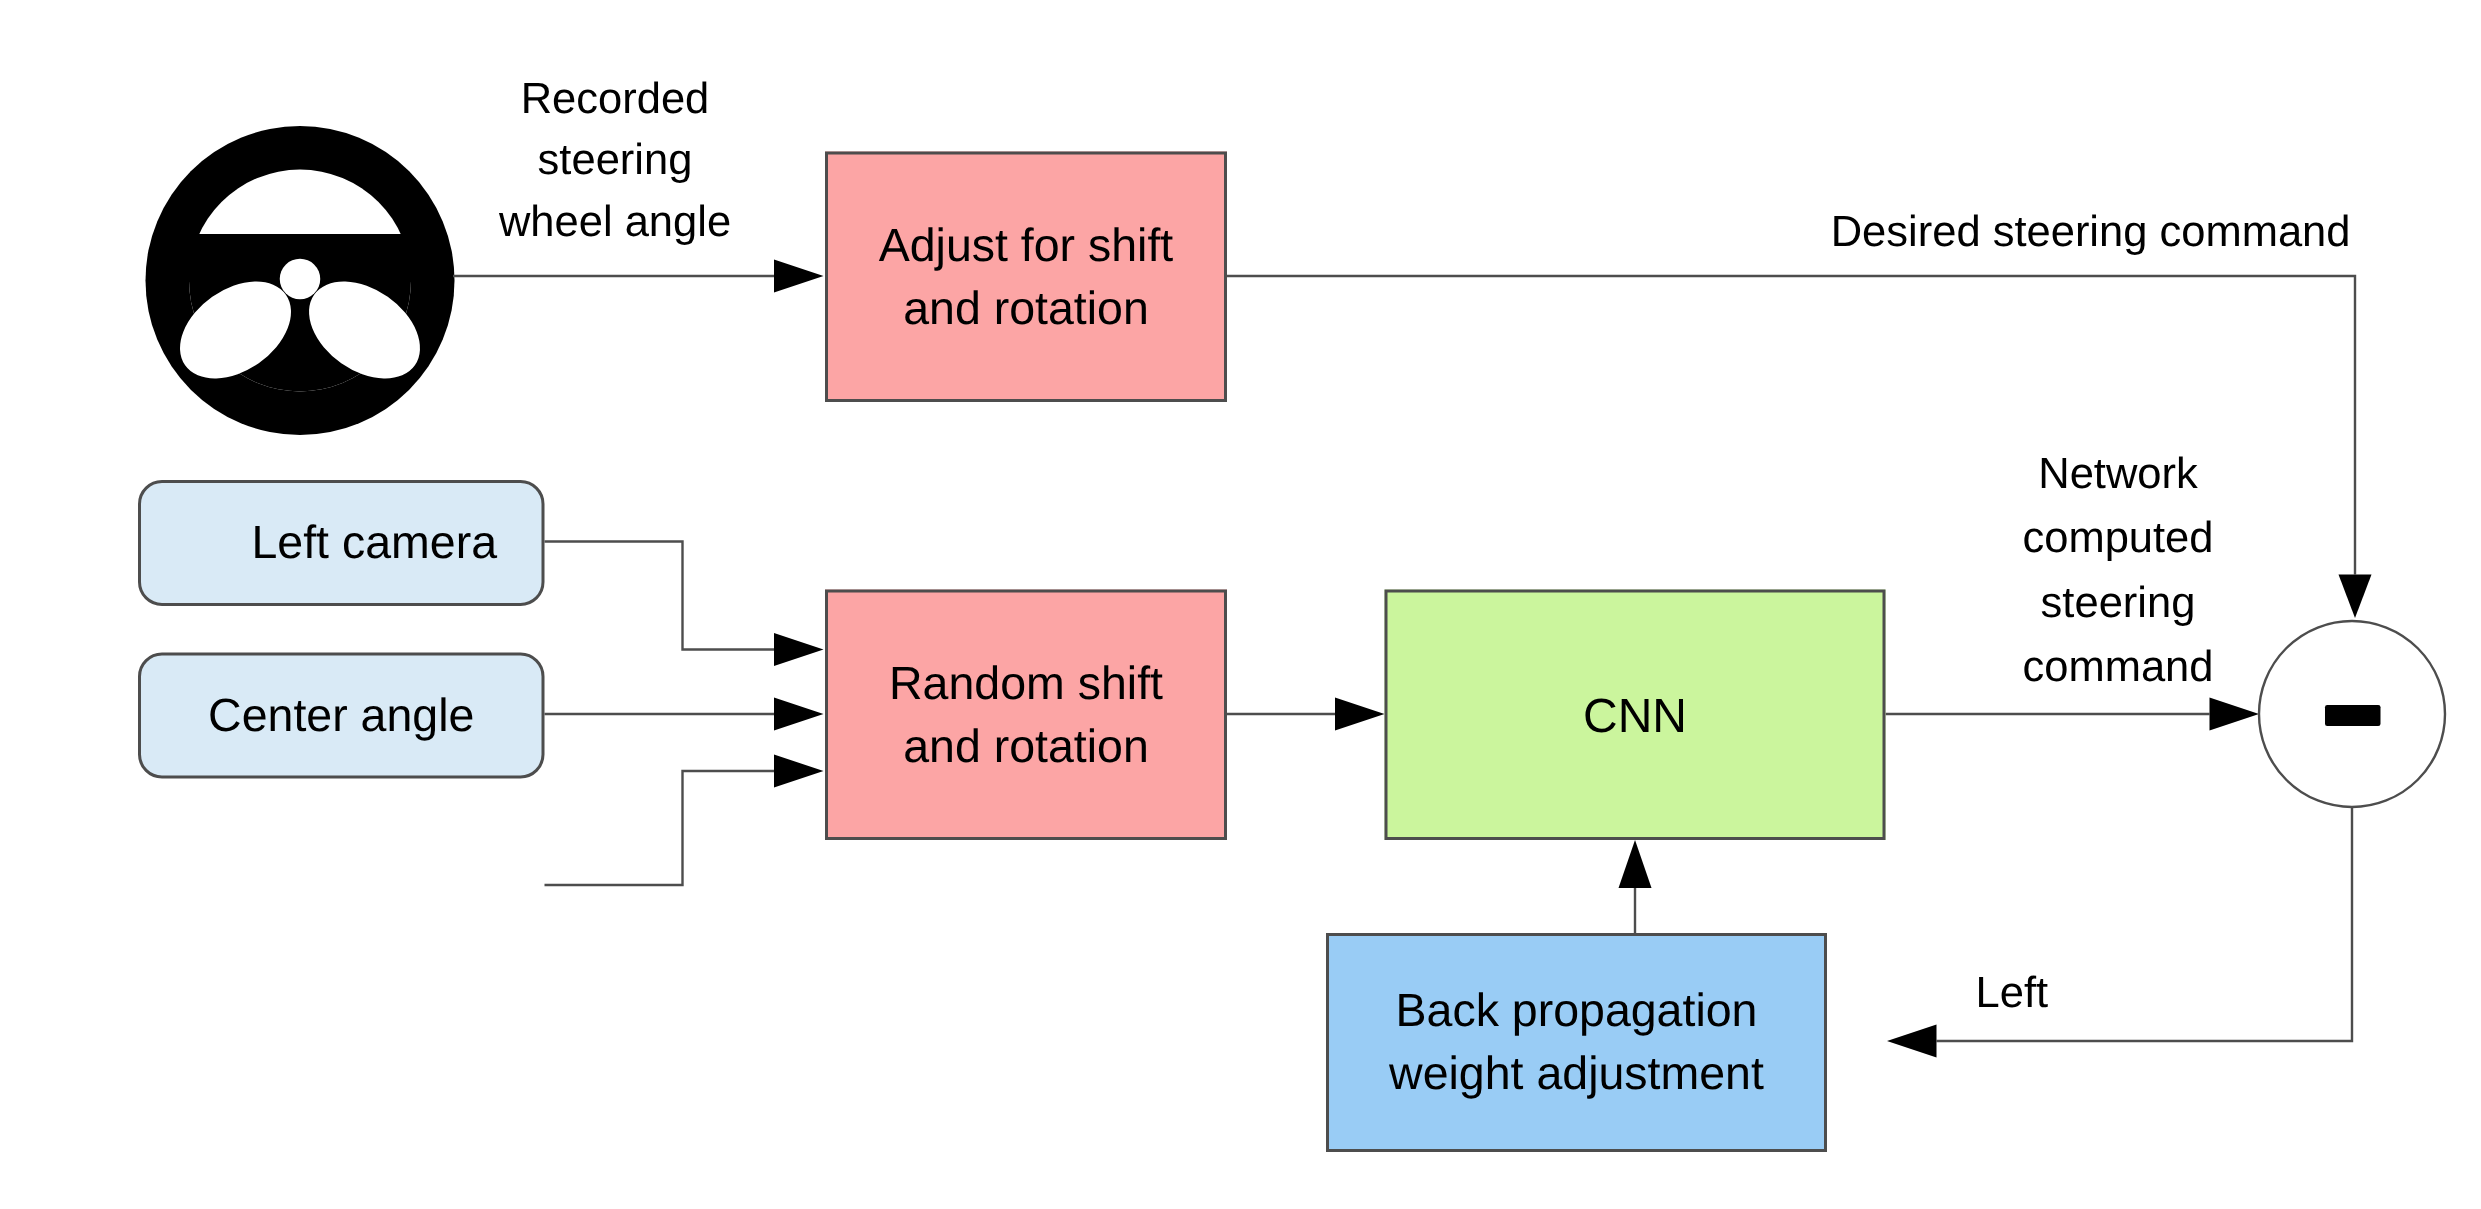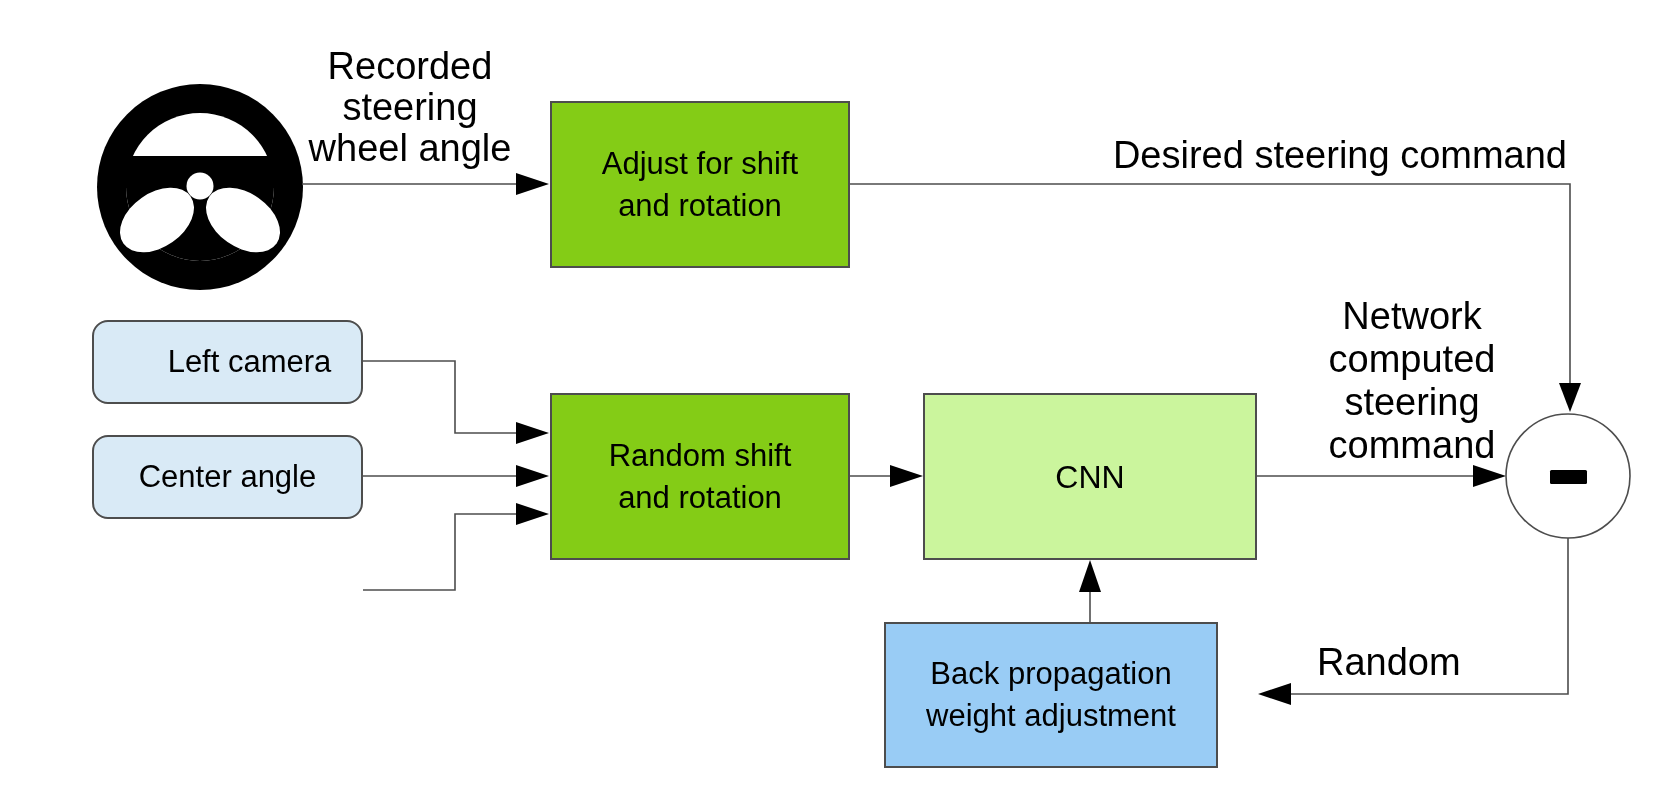--- a/index.html
+++ b/index.html
@@ -29,22 +29,22 @@
     align-items: center;
     justify-content: center;
     text-align: center;
     white-space: pre-line;
     color: #000000;
     z-index: 2;
     line-height: 42px;
     font-size: 31px;
   }
   .process {
-    background: #84cc16;
-    width: 300px;
+    background: #fca5a5;
+    width: 268px;
     height: 167px;
   }
   .wide-process {
     background: #cbf59d;
     width: 334px;
     height: 167px;
   }
   .camera {
     background: #d9eaf6;
     border-radius: 16px;
@@ -57,21 +57,21 @@
     width: 334px;
     height: 146px;
   }
   .cnn-text {
     font-size: 32px;
   }
   .free-label {
     position: absolute;
     color: #000000;
     white-space: pre-line;
-    font-size: 38px;
+    font-size: 29px;
     line-height: 41px;
     z-index: 2;
   }
   #label-recorded {
     left: 278px;
     top: 46px;
     width: 264px;
     text-align: center;
   }
   #label-desired {
@@ -168,21 +168,21 @@
 steering
 wheel angle</div>
 
   <div id="label-desired" class="free-label">Desired steering command</div>
 
   <div id="label-network" class="free-label">Network
 computed
 steering
 command</div>
 
-  <div id="label-error" class="free-label">Random</div>
+  <div id="label-error" class="free-label">Left</div>
 
   <div class="box process" style="left:550px; top:101px;">
     <span>Adjust for shift
 and rotation</span>
   </div>
 
   <div class="box process" style="left:550px; top:393px;">
     <span>Random shift
 and rotation</span>
   </div>

